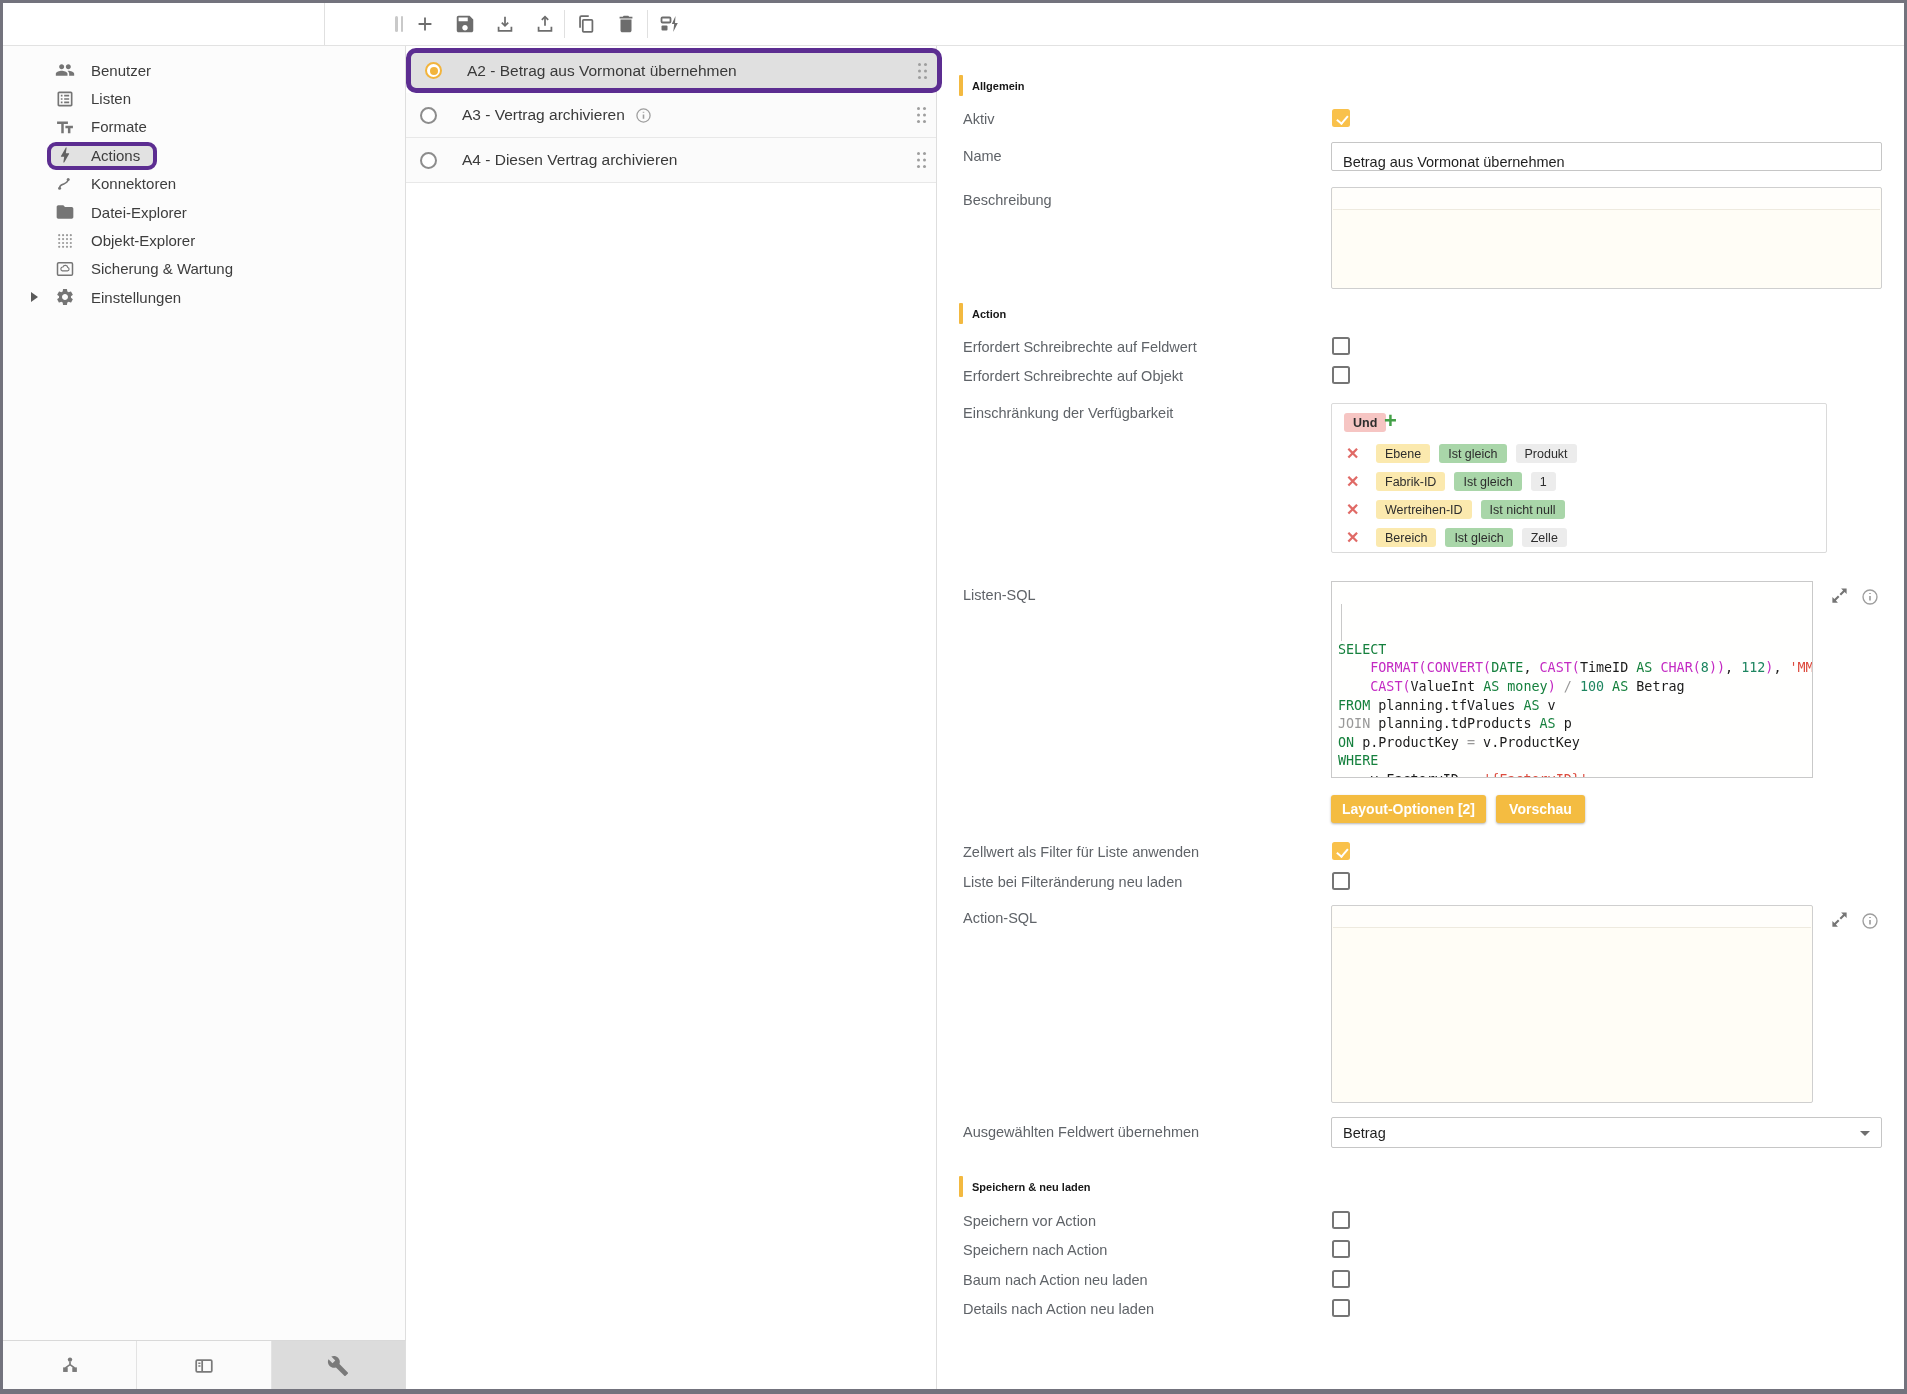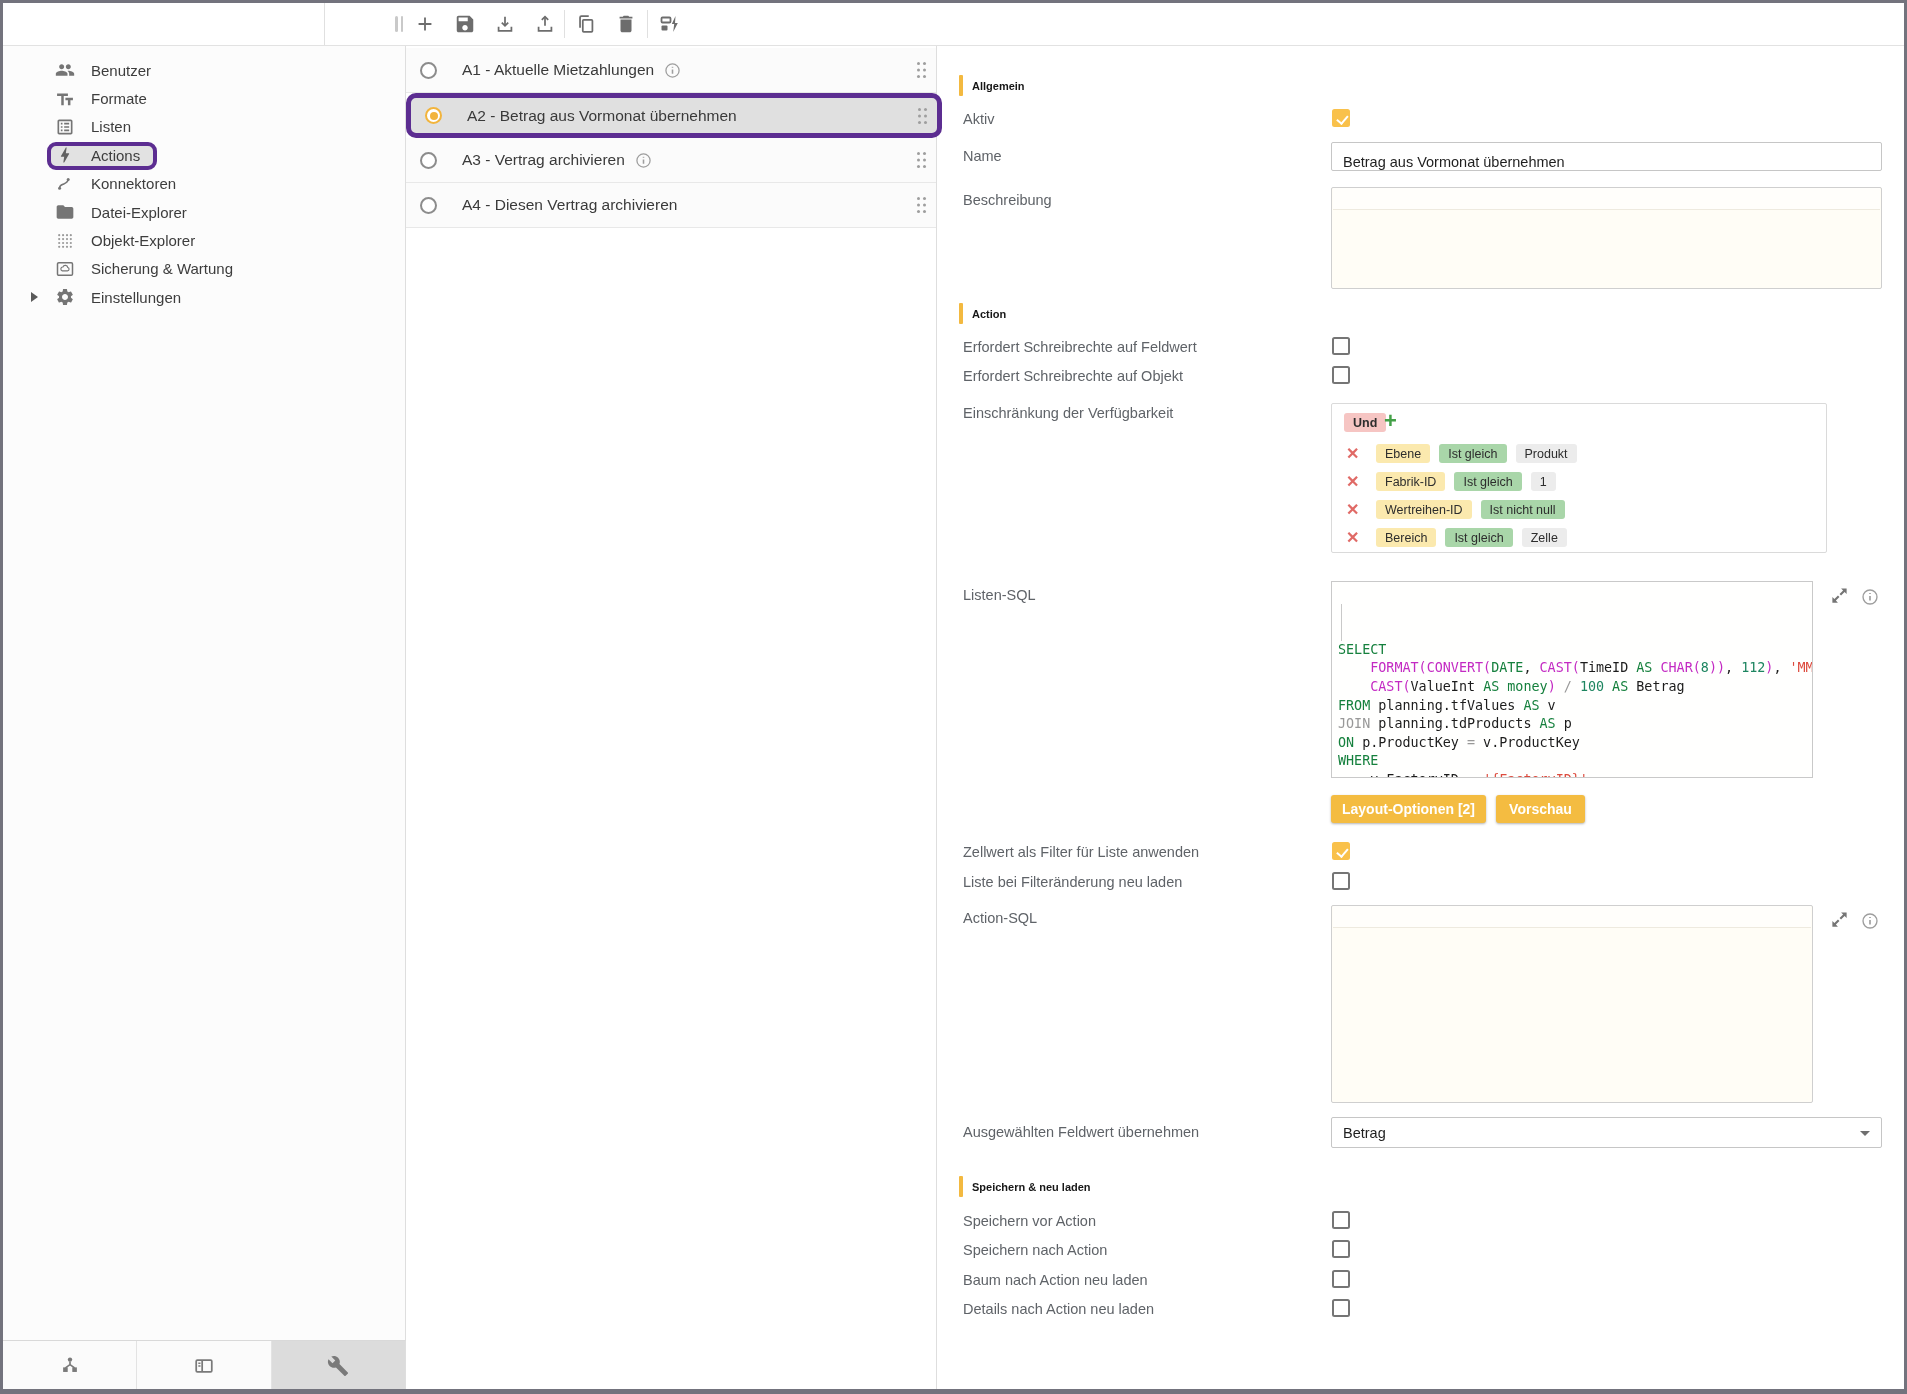--- a/index.html
+++ b/index.html
@@ -137,29 +137,29 @@
       <div class="side-hl"></div>
 
       <div class="side-item">
         <svg width="20" height="20" viewBox="0 0 24 24">
             <path d="M16 11c1.66 0 2.99-1.34 2.99-3S17.66 5 16 5c-1.66 0-3 1.34-3 3s1.34 3 3 3zm-8 0c1.66 0 2.99-1.34 2.99-3S9.66 5 8 5C6.34 5 5 6.34 5 8s1.34 3 3 3zm0 2c-2.33 0-7 1.17-7 3.5V19h14v-2.5c0-2.33-4.67-3.5-7-3.5zm8 0c-.29 0-.62.02-.97.05 1.16.84 1.97 1.97 1.97 3.45V19h6v-2.5c0-2.33-4.67-3.5-7-3.5z" fill="#757575"></path>
           </svg>
         <span class="lbl">Benutzer</span>
       </div>
       <div class="side-item">
         <svg width="20" height="20" viewBox="0 0 24 24">
+            <path d="M19 5v14H5V5h14m0-2H5c-1.1 0-2 .9-2 2v14c0 1.1.9 2 2 2h14c1.1 0 2-.9 2-2V5c0-1.1-.9-2-2-2zM11 7h6v2h-6V7zm0 4h6v2h-6v-2zm0 4h6v2h-6v-2zM7 7h2v2H7V7zm0 4h2v2H7v-2zm0 4h2v2H7v-2z" fill="#757575"></path>
+          </svg>
+        <span class="lbl">Listen</span>
+      </div>
+      <div class="side-item">
+        <svg width="20" height="20" viewBox="0 0 24 24">
             <path d="M2.5 5.5v3h5v11h3v-11h5v-3h-13zm19 5h-9v3h3v6h3v-6h3v-3z" fill="#757575"></path>
           </svg>
         <span class="lbl">Formate</span>
-      </div>
-      <div class="side-item">
-        <svg width="20" height="20" viewBox="0 0 24 24">
-            <path d="M19 5v14H5V5h14m0-2H5c-1.1 0-2 .9-2 2v14c0 1.1.9 2 2 2h14c1.1 0 2-.9 2-2V5c0-1.1-.9-2-2-2zM11 7h6v2h-6V7zm0 4h6v2h-6v-2zm0 4h6v2h-6v-2zM7 7h2v2H7V7zm0 4h2v2H7v-2zm0 4h2v2H7v-2z" fill="#757575"></path>
-          </svg>
-        <span class="lbl">Listen</span>
       </div>
       <div class="side-item">
         <svg width="20" height="20" viewBox="0 0 24 24">
             <path d="M11 21h-1l1-7H7.5c-.58 0-.57-.32-.38-.66.19-.34.05-.08.07-.12C8.48 10.94 10.42 7.54 13 3h1l-1 7h3.5c.49 0 .56.33.47.51l-.07.15C12.96 17.55 11 21 11 21z" fill="#616161"></path>
           </svg>
         <span class="lbl">Actions</span>
       </div>
       <div class="side-item">
         <svg width="20" height="20" viewBox="0 0 24 24" fill="none" stroke="#757575" stroke-width="1.8">
             <path d="M5.5 16.5c0-3 2.5-3.5 5-4.5s5-2 5-5"></path>
@@ -207,32 +207,20 @@
         <svg width="20" height="20" viewBox="0 0 24 24">
             <path d="M19.14 12.94c.04-.3.06-.61.06-.94 0-.32-.02-.64-.07-.94l2.03-1.58c.18-.14.23-.41.12-.61l-1.92-3.32c-.12-.22-.37-.29-.59-.22l-2.39.96c-.5-.38-1.03-.7-1.62-.94l-.36-2.54c-.04-.24-.24-.41-.48-.41h-3.84c-.24 0-.43.17-.47.41l-.36 2.54c-.59.24-1.13.57-1.62.94l-2.39-.96c-.22-.08-.47 0-.59.22L2.74 8.87c-.12.21-.08.47.12.61l2.03 1.58c-.05.3-.09.63-.09.94s.02.64.07.94l-2.03 1.58c-.18.14-.23.41-.12.61l1.92 3.32c.12.22.37.29.59.22l2.39-.96c.5.38 1.03.7 1.62.94l.36 2.54c.05.24.24.41.48.41h3.84c.24 0 .44-.17.47-.41l.36-2.54c.59-.24 1.13-.56 1.62-.94l2.39.96c.22.08.47 0 .59-.22l1.92-3.32c.12-.22.07-.47-.12-.61l-2.01-1.58zM12 15.6c-1.98 0-3.6-1.62-3.6-3.6s1.62-3.6 3.6-3.6 3.6 1.62 3.6 3.6-1.62 3.6-3.6 3.6z" fill="#757575"></path>
           </svg>
         <span class="lbl">Einstellungen</span>
       </div>
     </div>
   </div>
 
   <div class="listcol">
     <div style="padding-top:2px;">
-      <div class="list-row">
-        <span class="radio"></span>
-        <span class="rl">A1 - Aktuelle Mietzahlungen</span>
-        <span class="info-ic">
-          <svg width="17" height="17" viewBox="0 0 24 24" fill="none" stroke="#9e9e9e" stroke-width="1.8">
-              <circle cx="12" cy="12" r="9.3"></circle>
-              <path d="M12 10.6v6" stroke-width="2.2"></path>
-              <path d="M12 6.8v1.3" stroke-width="2.2"></path>
-            </svg>
-        </span>
-        <span class="row-grip"></span>
-      </div>
       <div class="list-row selected">
         <span class="radio selected"></span>
         <span class="rl">A2 - Betrag aus Vormonat übernehmen</span>
         <span class="row-grip"></span>
       </div>
       <div class="list-row">
         <span class="radio"></span>
         <span class="rl">A3 - Vertrag archivieren</span>
         <span class="info-ic">
           <svg width="17" height="17" viewBox="0 0 24 24" fill="none" stroke="#9e9e9e" stroke-width="1.8">

